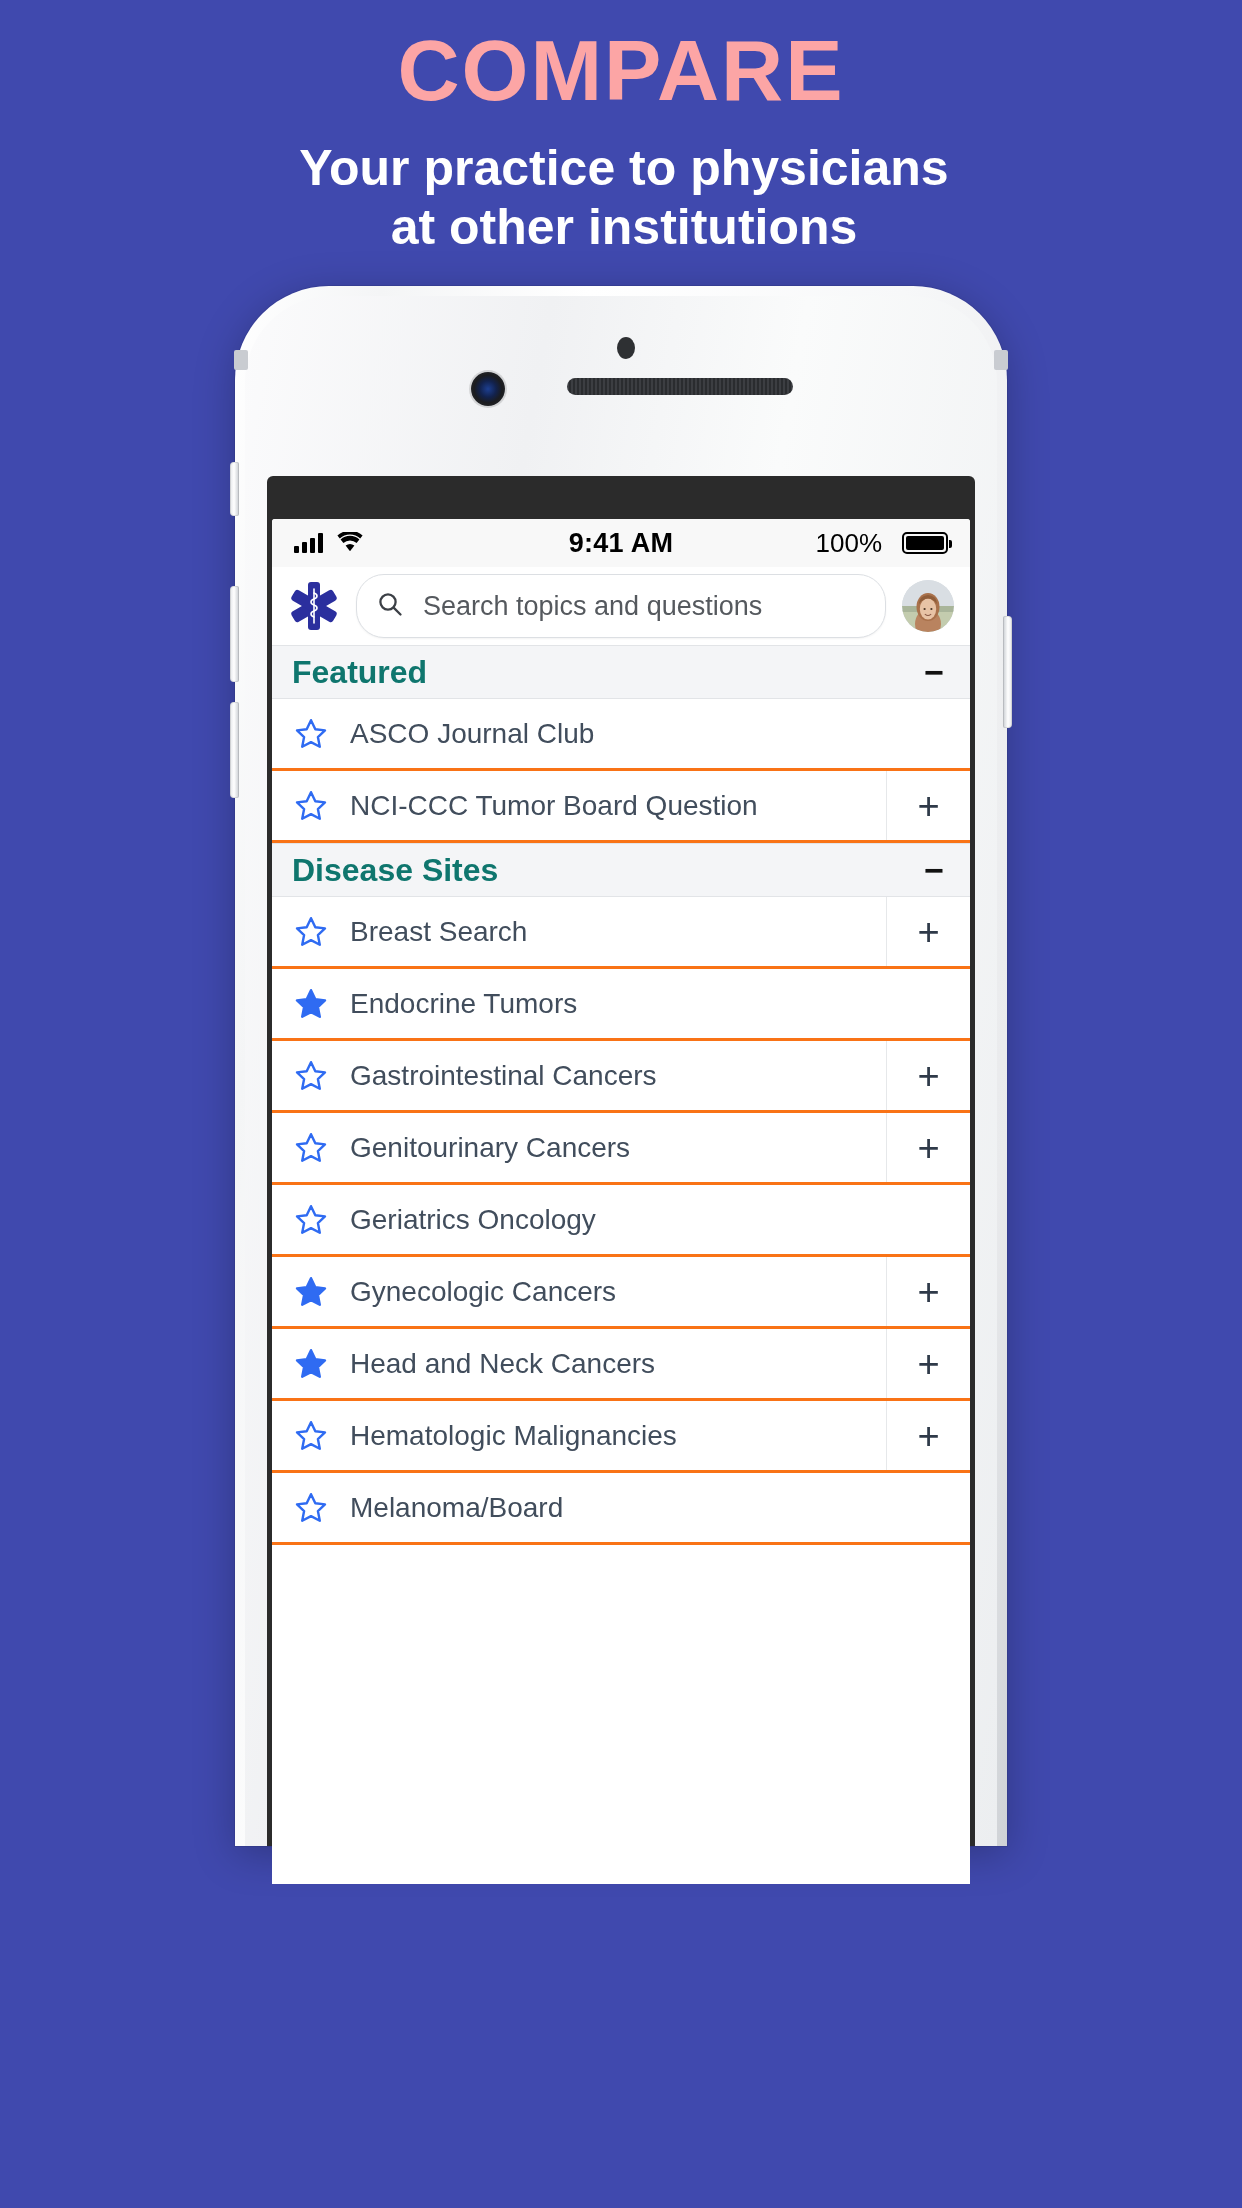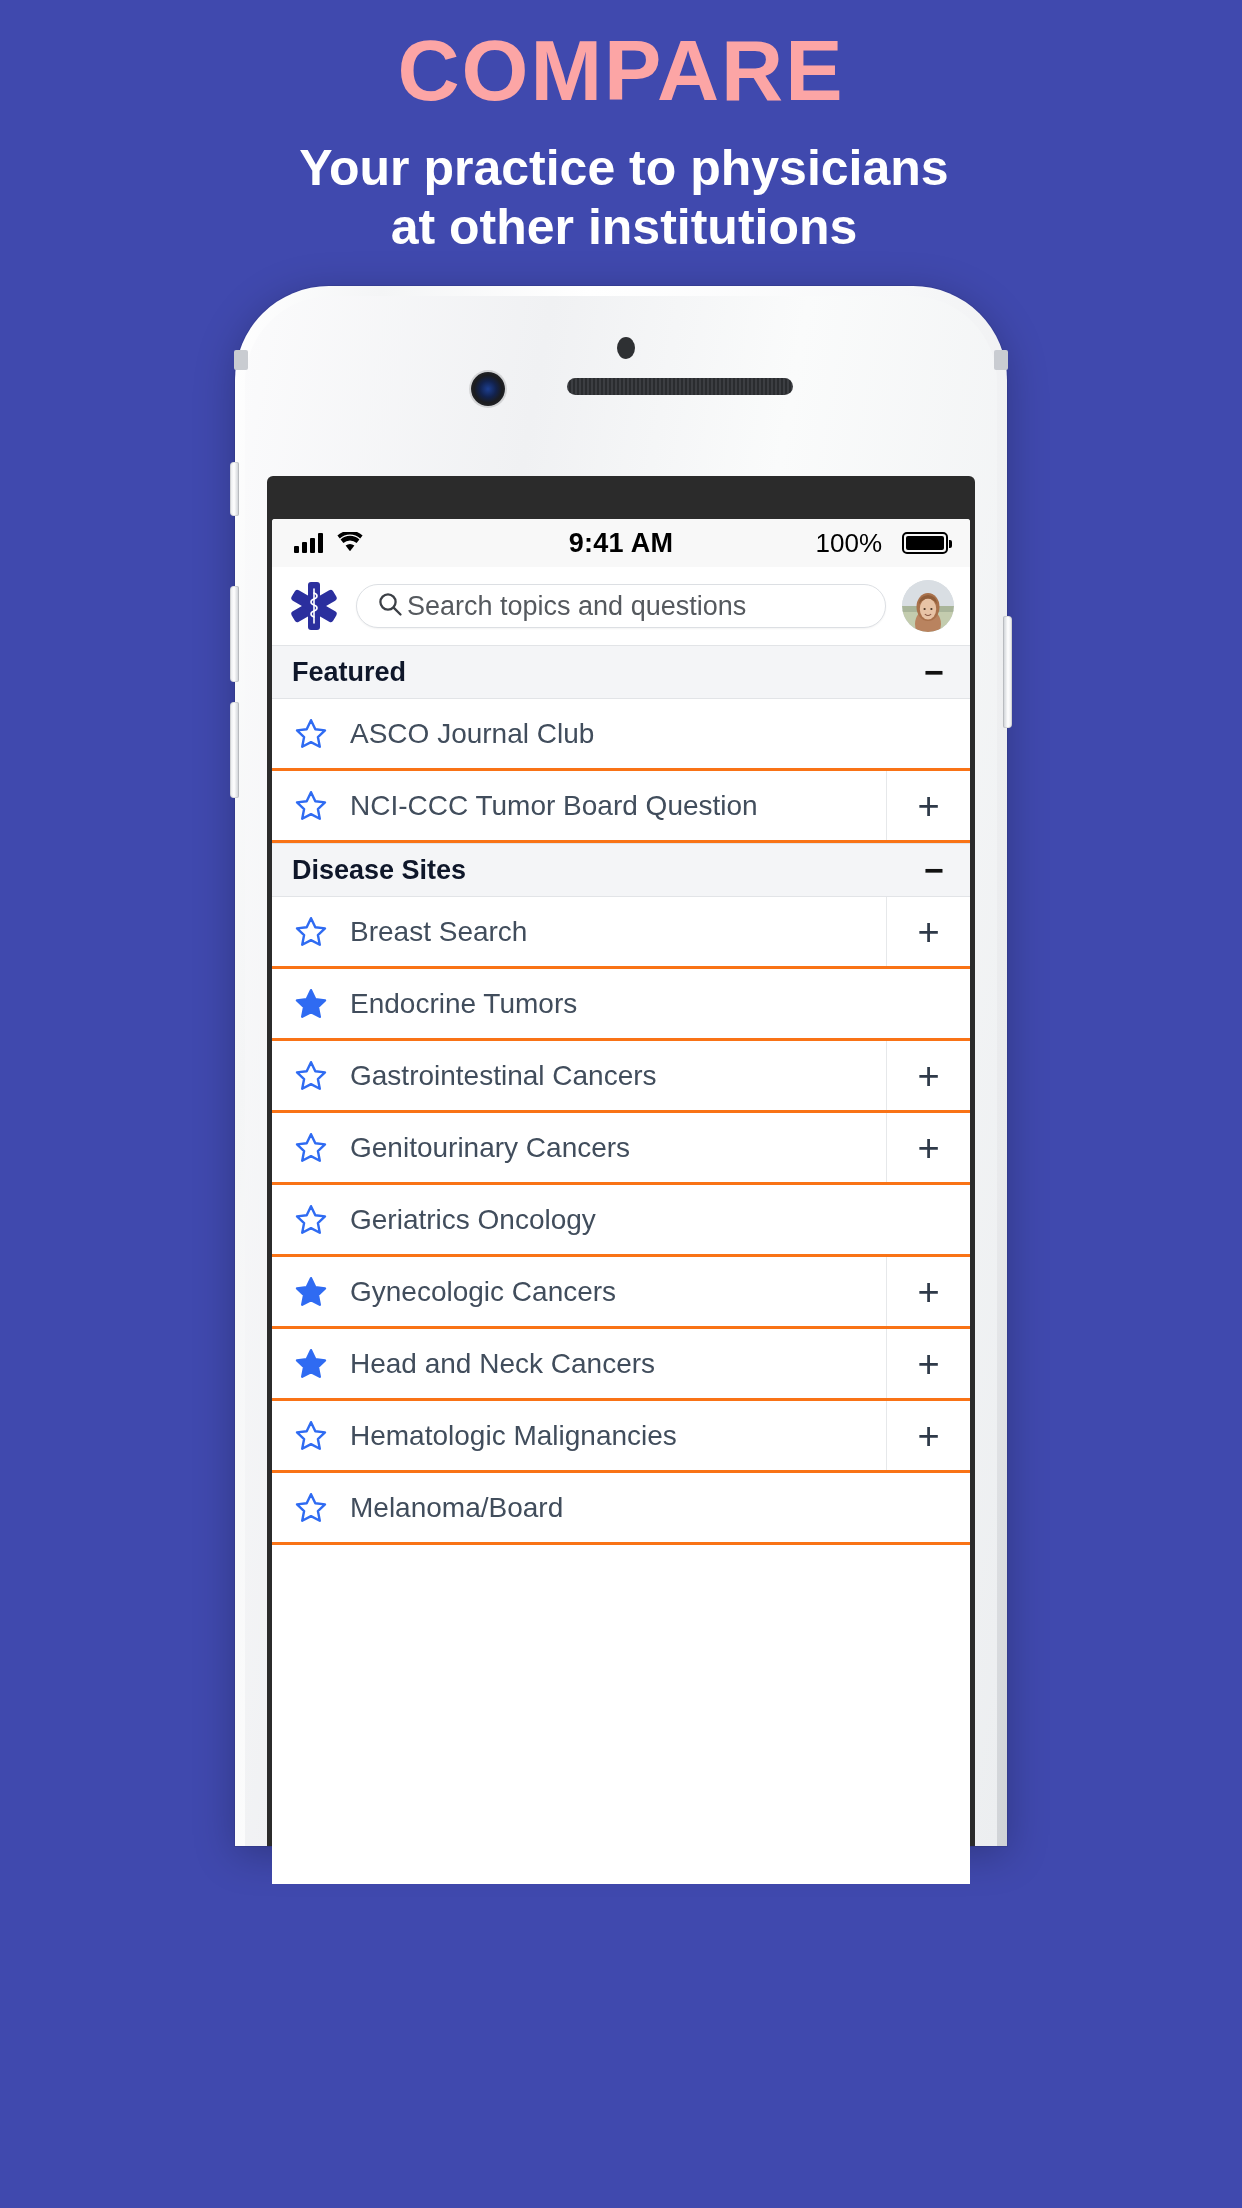--- a/index.html
+++ b/index.html
@@ -201,27 +201,27 @@
     height: 78px;
     background: #ffffff;
     display: flex;
     align-items: center;
     gap: 16px;
     padding: 0 16px;
   }
   .app-logo { width: 52px; height: 52px; flex: 0 0 auto; }
   .search-box {
     flex: 1;
-    height: 44px;
+    height: 64px;
     border: 1px solid #dcdfe3;
     border-radius: 28px;
     background: #fff;
     display: flex;
     align-items: center;
-    gap: 4px;
+    gap: 20px;
     padding: 0 20px;
     box-shadow: 0 1px 2px rgba(0,0,0,0.05);
   }
   .search-placeholder {
     font-size: 27px;
     color: #55595e;
     white-space: nowrap;
   }
   .avatar {
     width: 52px; height: 52px;
@@ -237,23 +237,23 @@
     height: 54px;
     background: #f4f5f7;
     border-top: 1px solid #e2e4e7;
     border-bottom: 1px solid #e2e4e7;
     display: flex;
     align-items: center;
     justify-content: space-between;
     padding: 0 22px 0 20px;
   }
   .section-title {
-    font-size: 27px;
+    font-size: 32px;
     font-weight: bold;
-    color: #0f172a;
+    color: #0f766e;
   }
   .collapse-icon {
     font-size: 34px;
     color: #111;
     line-height: 1;
     font-weight: 700;
     padding-right: 4px;
   }
   .row {
     height: 72px;

